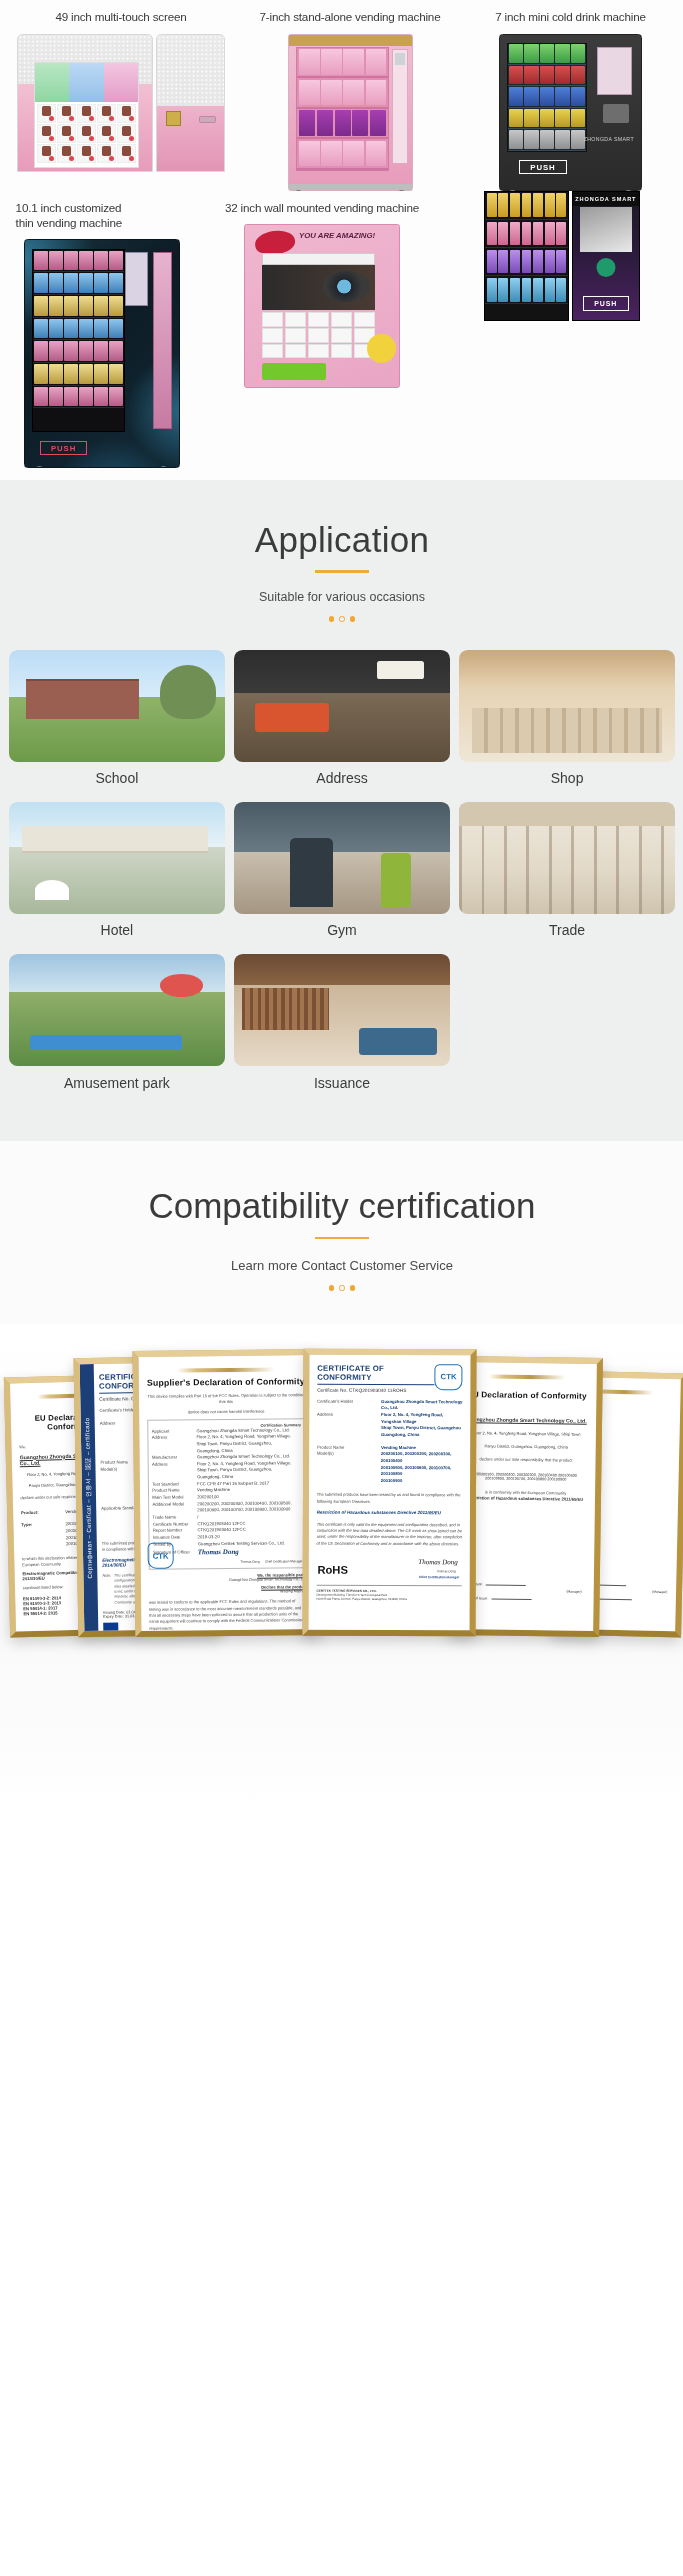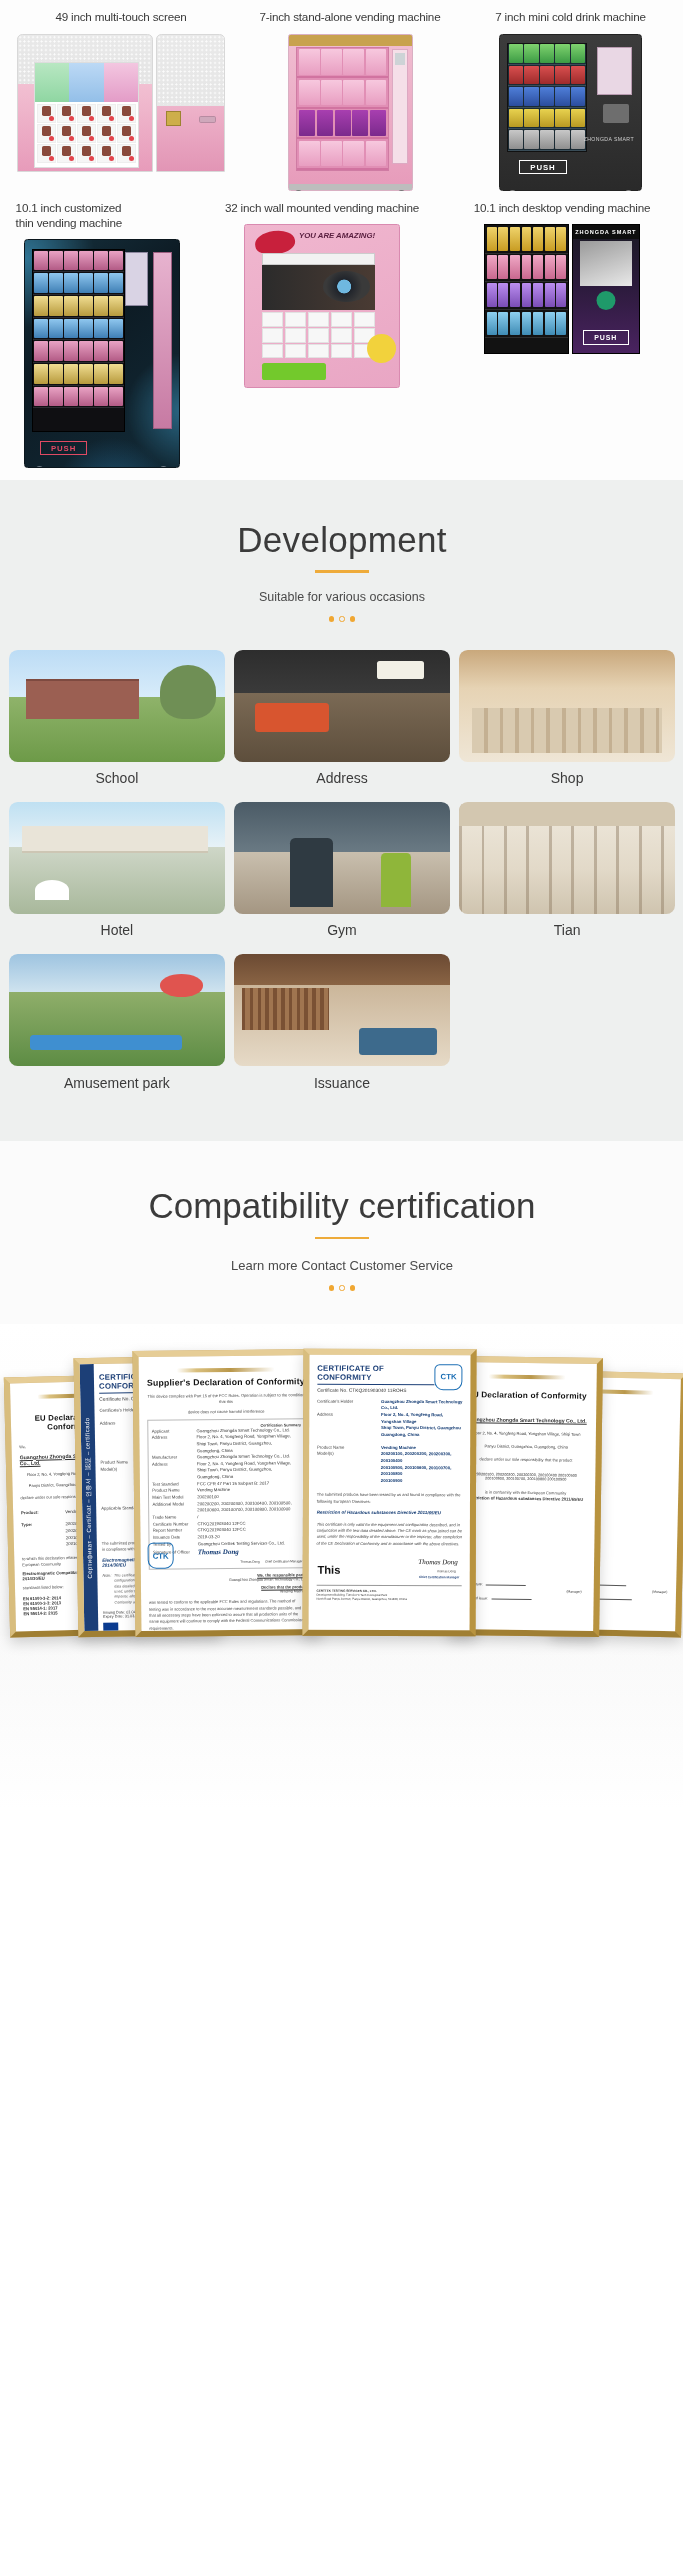--- a/index.html
+++ b/index.html
@@ -506,21 +506,20 @@
                 <b></b>
                 <b></b>
             </div>
             <div class="green"></div>
             <div class="yellow"></div>
           </div>
         </div>
       </div>
 
       <div class="cell" style="width:242px">
-        <div class="cap">10.1 inch desktop vending machine</div>
         <div class="mach">
           <div class="mdesk">
             <div class="l">
               <div class="r">
                   <s></s>
                   <s></s>
                   <s></s>
                   <s></s>
                   <s></s>
                   <s></s>
@@ -561,21 +560,21 @@
               <div class="push">PUSH</div>
             </div>
           </div>
         </div>
       </div>
 
     </div>
   </section>
 
   <section class="application">
-    <h2 class="sec-title">Development</h2>
+    <h2 class="sec-title">Application</h2>
     <div class="rule"></div>
     <p class="sec-sub">Suitable for various occasions</p>
     <div class="dots">
       <i></i>
       <i class="hollow"></i>
       <i></i>
     </div>
 
     <div class="appgrid">
       <div class="appcell">
@@ -594,21 +593,21 @@
       <div class="appcell">
         <div class="thumb t-hotel"></div>
         <div class="applabel">Hotel</div>
       </div>
       <div class="appcell">
         <div class="thumb t-gym"></div>
         <div class="applabel">Gym</div>
       </div>
       <div class="appcell">
         <div class="thumb t-mall"></div>
-        <div class="applabel">Tian</div>
+        <div class="applabel">Trade</div>
       </div>
 
       <div class="appcell">
         <div class="thumb t-park"></div>
         <div class="applabel">Amusement park</div>
       </div>
       <div class="appcell">
         <div class="thumb t-library"></div>
         <div class="applabel">Issuance</div>
       </div>
@@ -867,21 +866,21 @@
                 <span class="v">200100500, 200100600, 200100700, 200100800</span>
               </div>
             <div class="crow">
                 <span class="k"></span>
                 <span class="v">200100900</span>
               </div>
           </div>
           <div class="cpara" style="margin-top:7.8px">The submitted products have been tested by us and found in compliance with the following European Directives:</div>
           <div class="cbold">Restriction of Hazardous substances Directive 2011/65/EU</div>
           <div class="cpara" style="margin-top:7px;font-style:italic">This certificate is only valid for the equipment and configuration described, and in conjunction with the test data detailed above. The CE mark as show joined can be used, under the responsibility of the manufacturer or the importer, after completion of the CE Declaration of Conformity and in accordance with the above directives.</div>
-          <div class="rohs" style="left:8.7px;bottom:54px">This</div>
+          <div class="rohs" style="left:8.7px;bottom:54px">RoHS</div>
           <div class="script" style="position:absolute;right:12px;bottom:64px">Thomas Dong</div>
           <div style="position:absolute;right:14px;bottom:57px;font-size:3.1px">Thomas Dong</div>
           <div style="position:absolute;right:10.4px;bottom:51px;font-size:3.1px;font-weight:700;color:#1c3f77">Chief Certification Manager</div>
           <div style="position:absolute;left:7.8px;right:7.8px;bottom:29px;border-top:0.9px solid #999;padding-top:2.6px">
             <div style="font-size:3.1px;font-weight:700">CERTTEK TESTING SERVICES CO., LTD.</div>
             <div style="font-size:2.9px">Development Building, Tian An Hi-Tech Ecological Park</div>
             <div style="font-size:2.9px">North Road Panyu Avenue, Panyu District, Guangzhou, 511400, China</div>
           </div>
         </div>
       </div>

